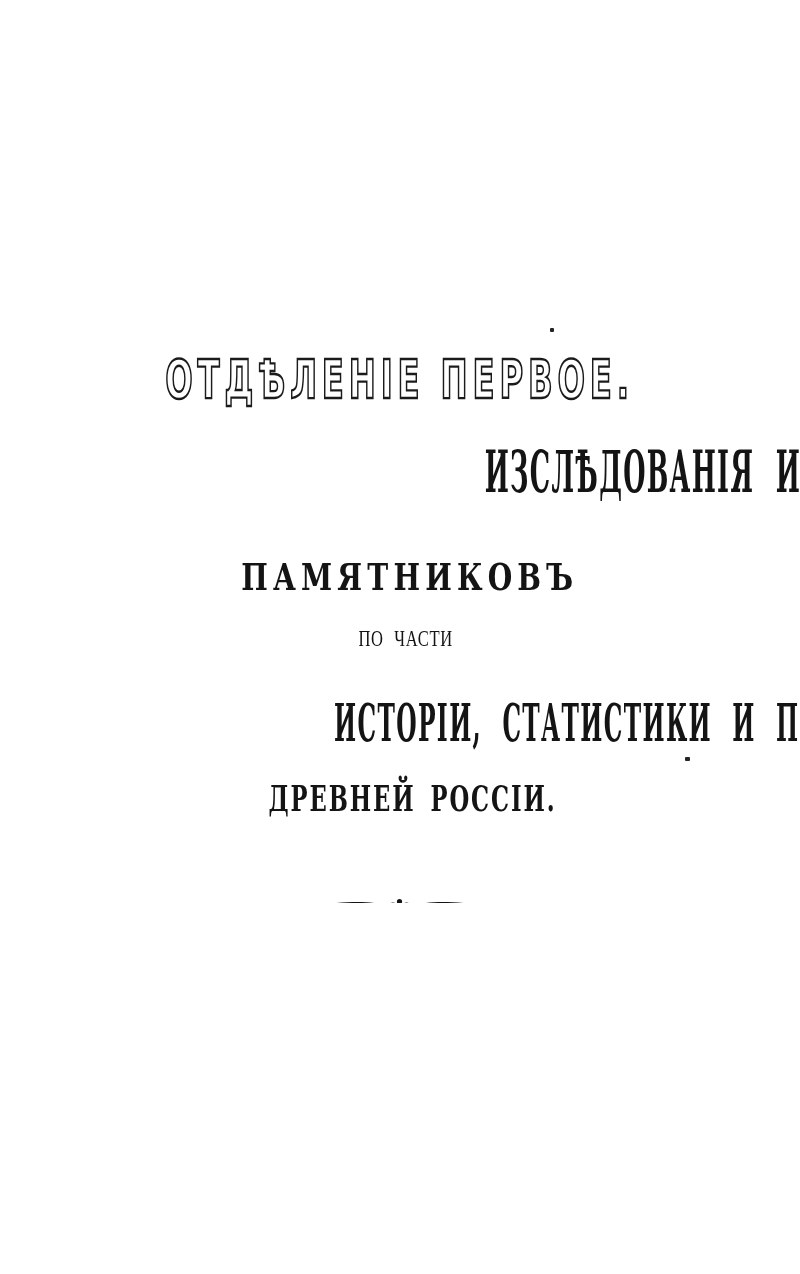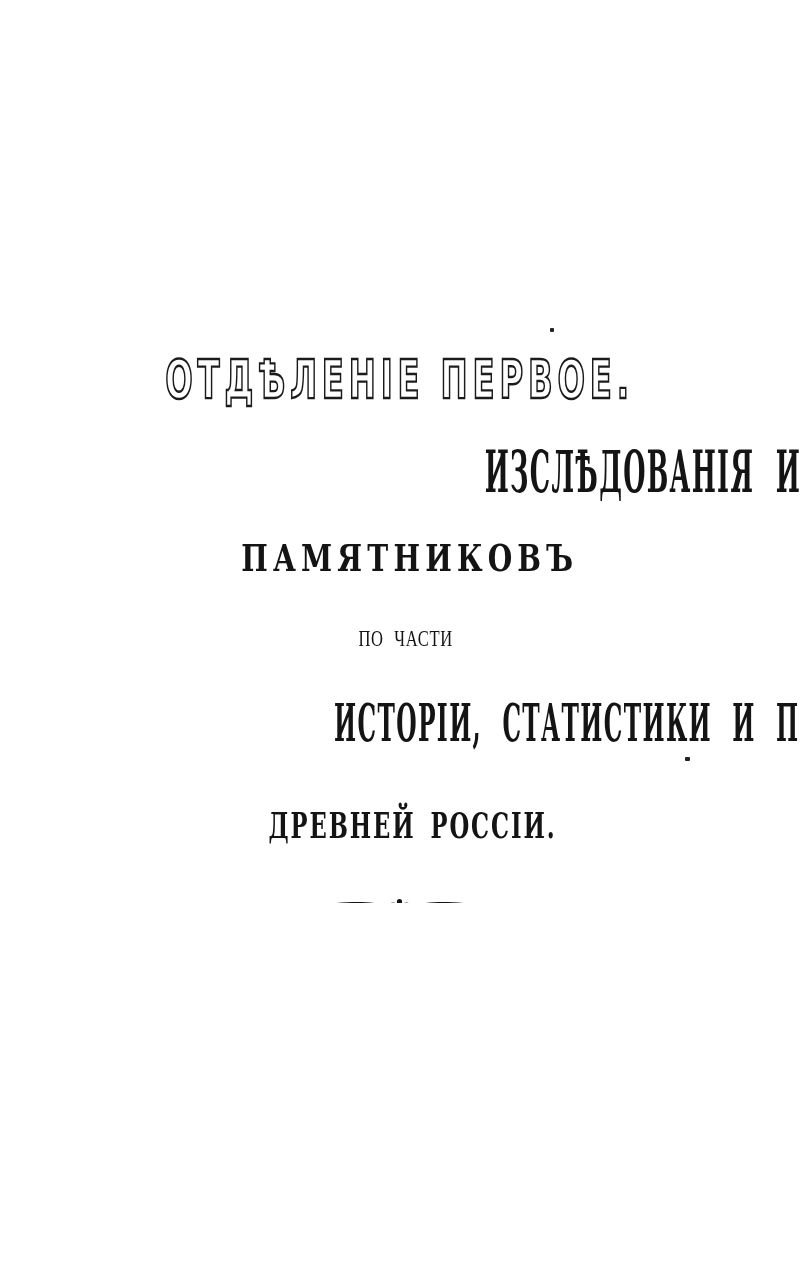--- a/index.html
+++ b/index.html
@@ -45,21 +45,21 @@
   .l-title1 { top: 438px; }
   .l-title1 > span {
     font-weight: 700;
     font-size: 58px;
     letter-spacing: 3px;
     word-spacing: 26px;
     transform: scaleX(0.44);
   }
 
   
-  .l-title2 { top: 535px; padding-left: 19px; }
+  .l-title2 { top: 554px; padding-left: 19px; }
   .l-title2 > span {
     font-weight: 700;
     font-size: 38px;
     letter-spacing: 7px;
     transform: scaleX(0.74);
   }
 
   
   .l-connector { top: 626px; margin-left: 12px; }
   .l-connector > span {
@@ -75,21 +75,21 @@
   .l-title3 { top: 692px; }
   .l-title3 > span {
     font-weight: 700;
     font-size: 52px;
     letter-spacing: 3px;
     word-spacing: 24px;
     transform: scaleX(0.45);
   }
 
   
-  .l-title4 { top: 804px; margin-left: 25px; }
+  .l-title4 { top: 777px; margin-left: 25px; }
   .l-title4 > span {
     font-weight: 700;
     font-size: 36px;
     letter-spacing: 3px;
     word-spacing: 8px;
     transform: scaleX(0.63);
   }
 
   
   .ornament {

